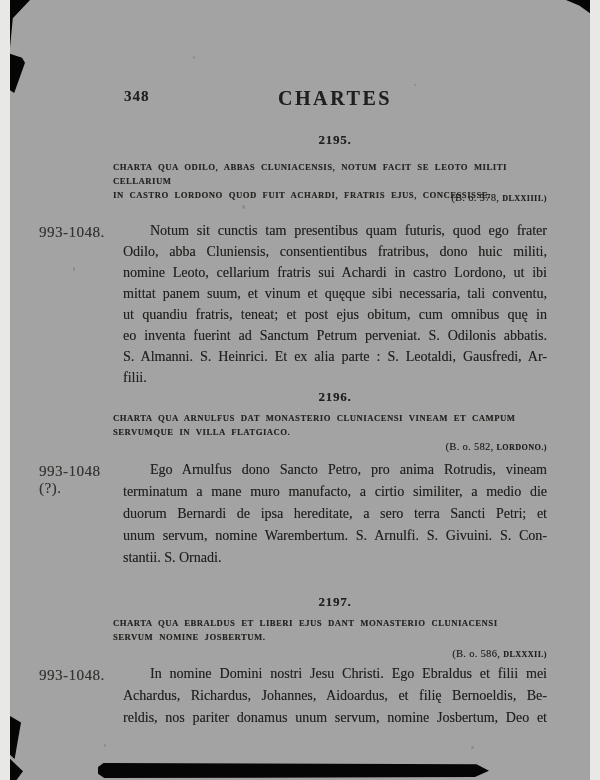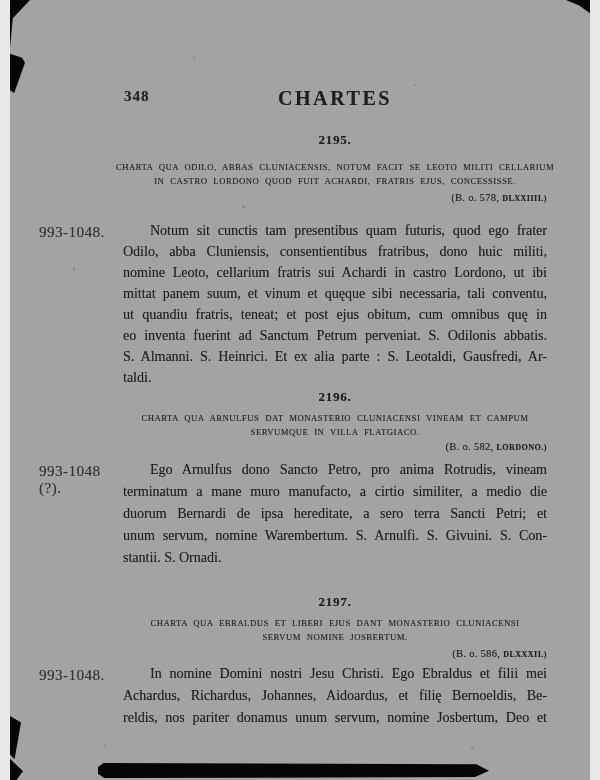--- a/index.html
+++ b/index.html
@@ -21,22 +21,22 @@
   }
 
   
   .cnum {
     position:absolute; left:113px; width:424px; text-align:center;
     font-size:13px; font-weight:700; letter-spacing:0.8px;
   }
 
   
   .chead {
-    position:absolute; left:103px; width:444px; text-align:center;
-    font-size:8.6px; font-weight:400; letter-spacing:0.55px; word-spacing:3.2px;
+    position:absolute; left:103px; width:444px; 
+    font-size:8.6px; font-weight:700; letter-spacing:0.55px; word-spacing:3.2px;
     line-height:14px; color:#262522;
   }
 
   
   .ccite {
     position:absolute; left:113px; width:424px; text-align:right;
     font-size:10.5px; letter-spacing:0.3px;
   }
   .ccite .roman { font-size:8px; font-weight:700; letter-spacing:0.5px; margin-left:3px; }
 
@@ -84,21 +84,21 @@
   <div class="ccite" style="top:192px"><span>(B. o. 578,</span><span class="roman">DLXXIIII.)</span></div>
   <div class="mdate" style="top:224px">993-1048.</div>
   <div class="para p1" style="top:220px">
     <div class="bl first">Notum sit cunctis tam presentibus quam futuris, quod ego frater</div>
     <div class="bl">Odilo, abba Cluniensis, consentientibus fratribus, dono huic militi,</div>
     <div class="bl">nomine Leoto, cellarium fratris sui Achardi in castro Lordono, ut ibi</div>
     <div class="bl">mittat panem suum, et vinum et quęque sibi necessaria, tali conventu,</div>
     <div class="bl">ut quandiu fratris, teneat; et post ejus obitum, cum omnibus quę in</div>
     <div class="bl">eo inventa fuerint ad Sanctum Petrum perveniat. S. Odilonis abbatis.</div>
     <div class="bl">S. Almanni. S. Heinrici. Et ex alia parte : S. Leotaldi, Gausfredi, Ar-</div>
-    <div class="bl last">taldi.</div>
+    <div class="bl last">filii.</div>
   </div>
 
   <div class="cnum" style="top:389px">2196.</div>
   <div class="chead" style="top:411px">
     <div>CHARTA QUA ARNULFUS DAT MONASTERIO CLUNIACENSI VINEAM ET CAMPUM</div>
     <div>SERVUMQUE IN VILLA FLATGIACO.</div>
   </div>
   <div class="ccite" style="top:441px"><span>(B. o. 582,</span><span class="roman">LORDONO.)</span></div>
   <div class="mdate" style="top:463px">993-1048 (?).</div>
   <div class="para p2" style="top:459px">

